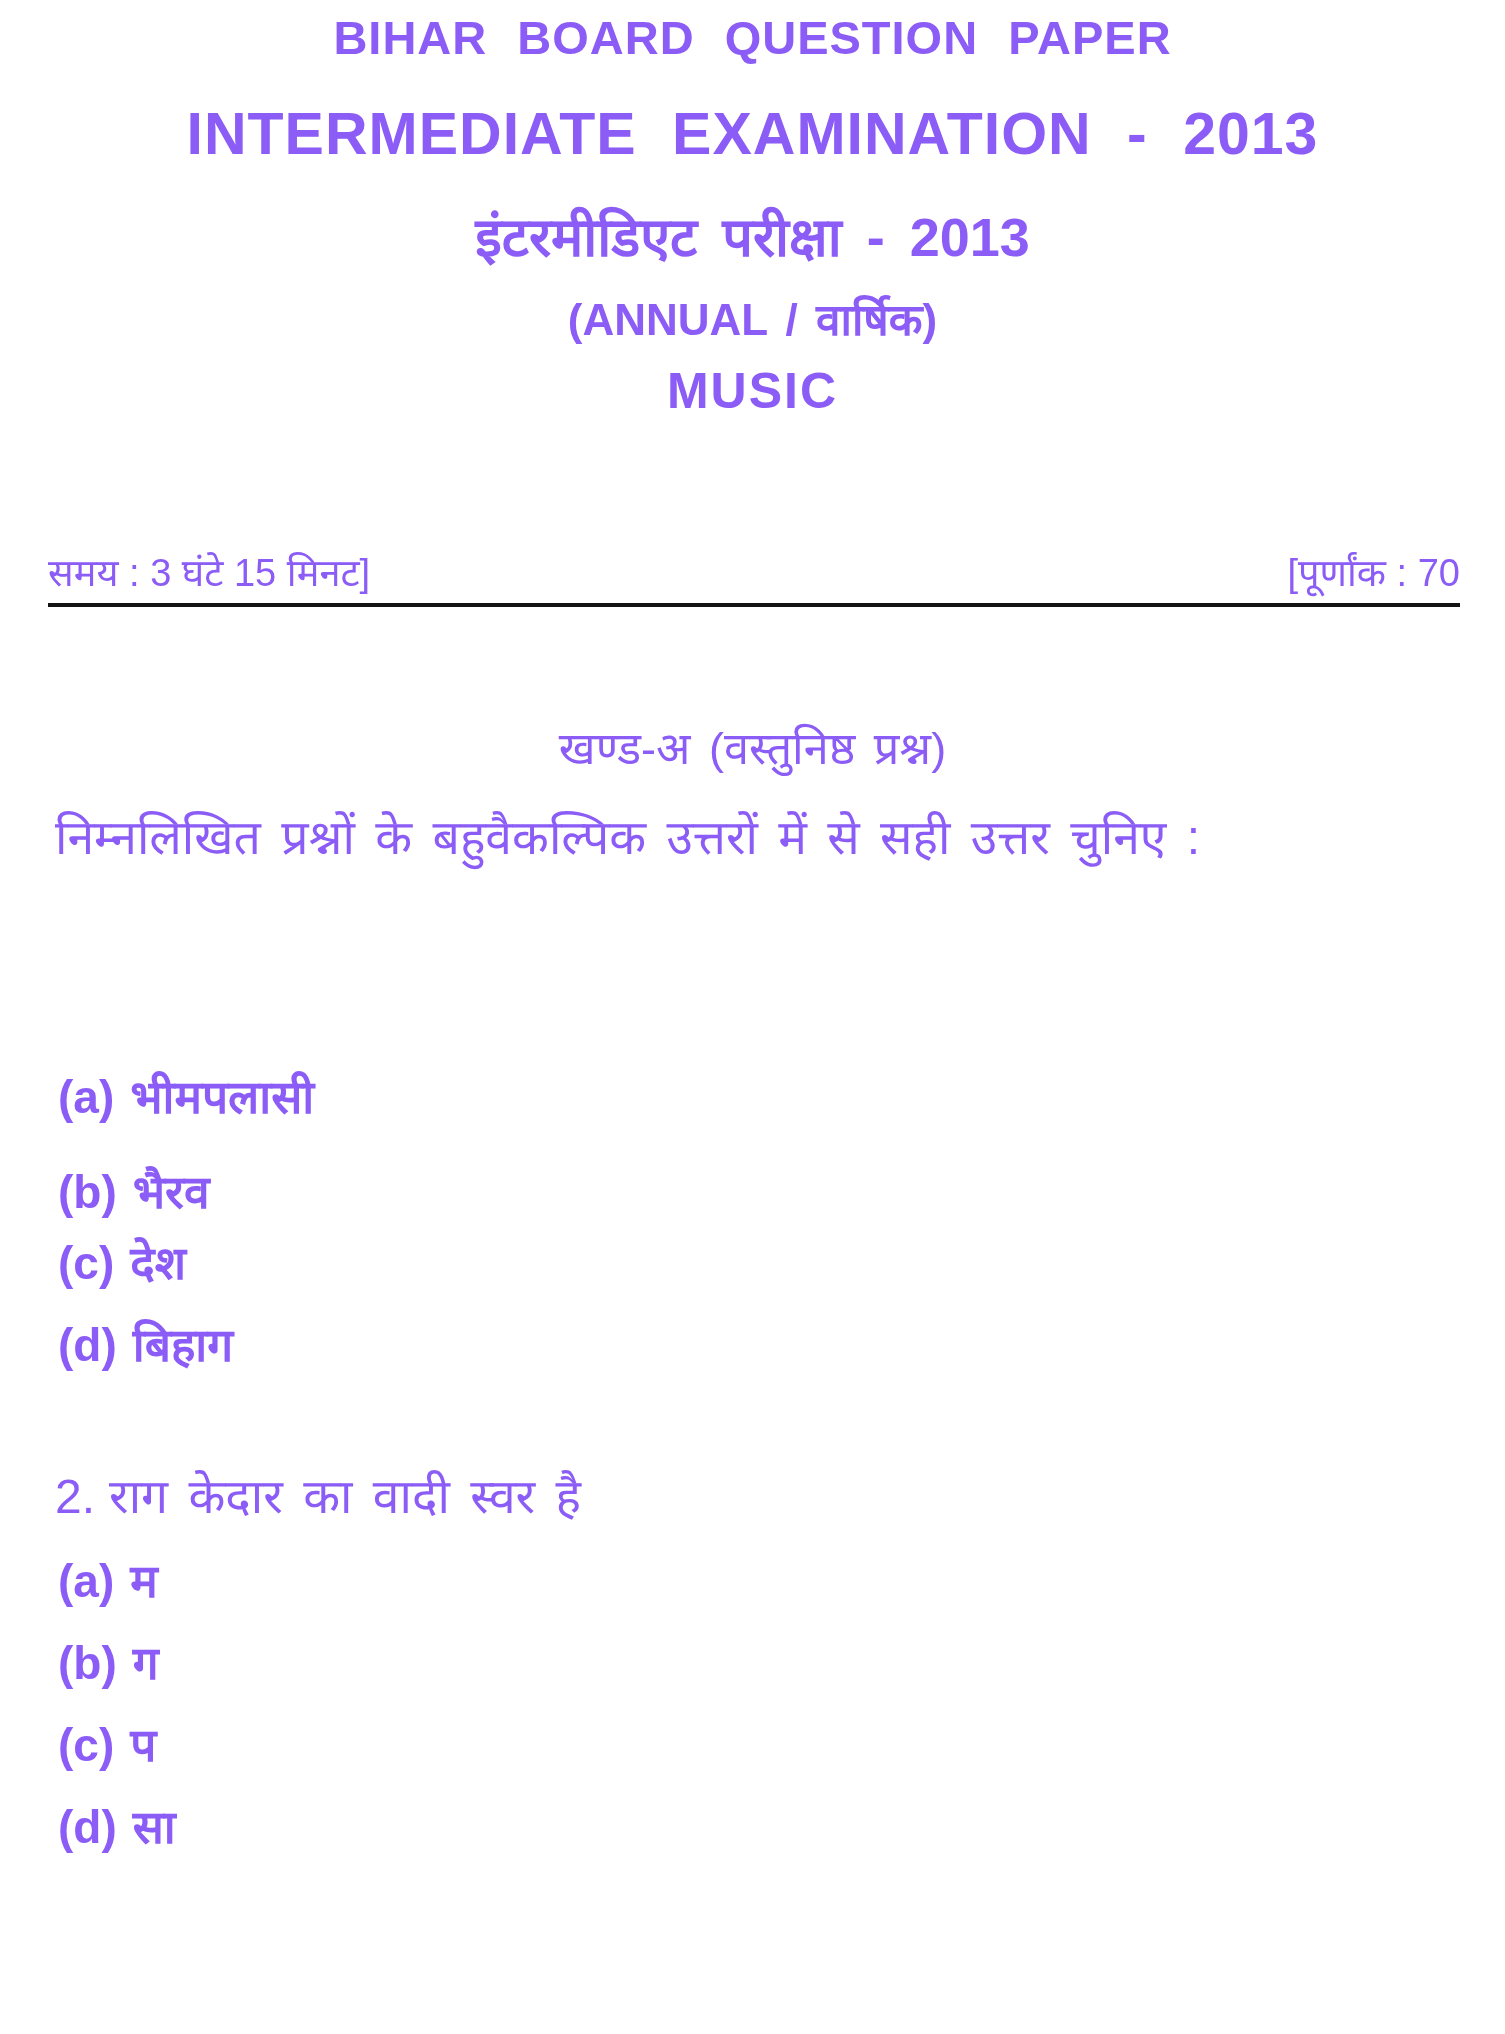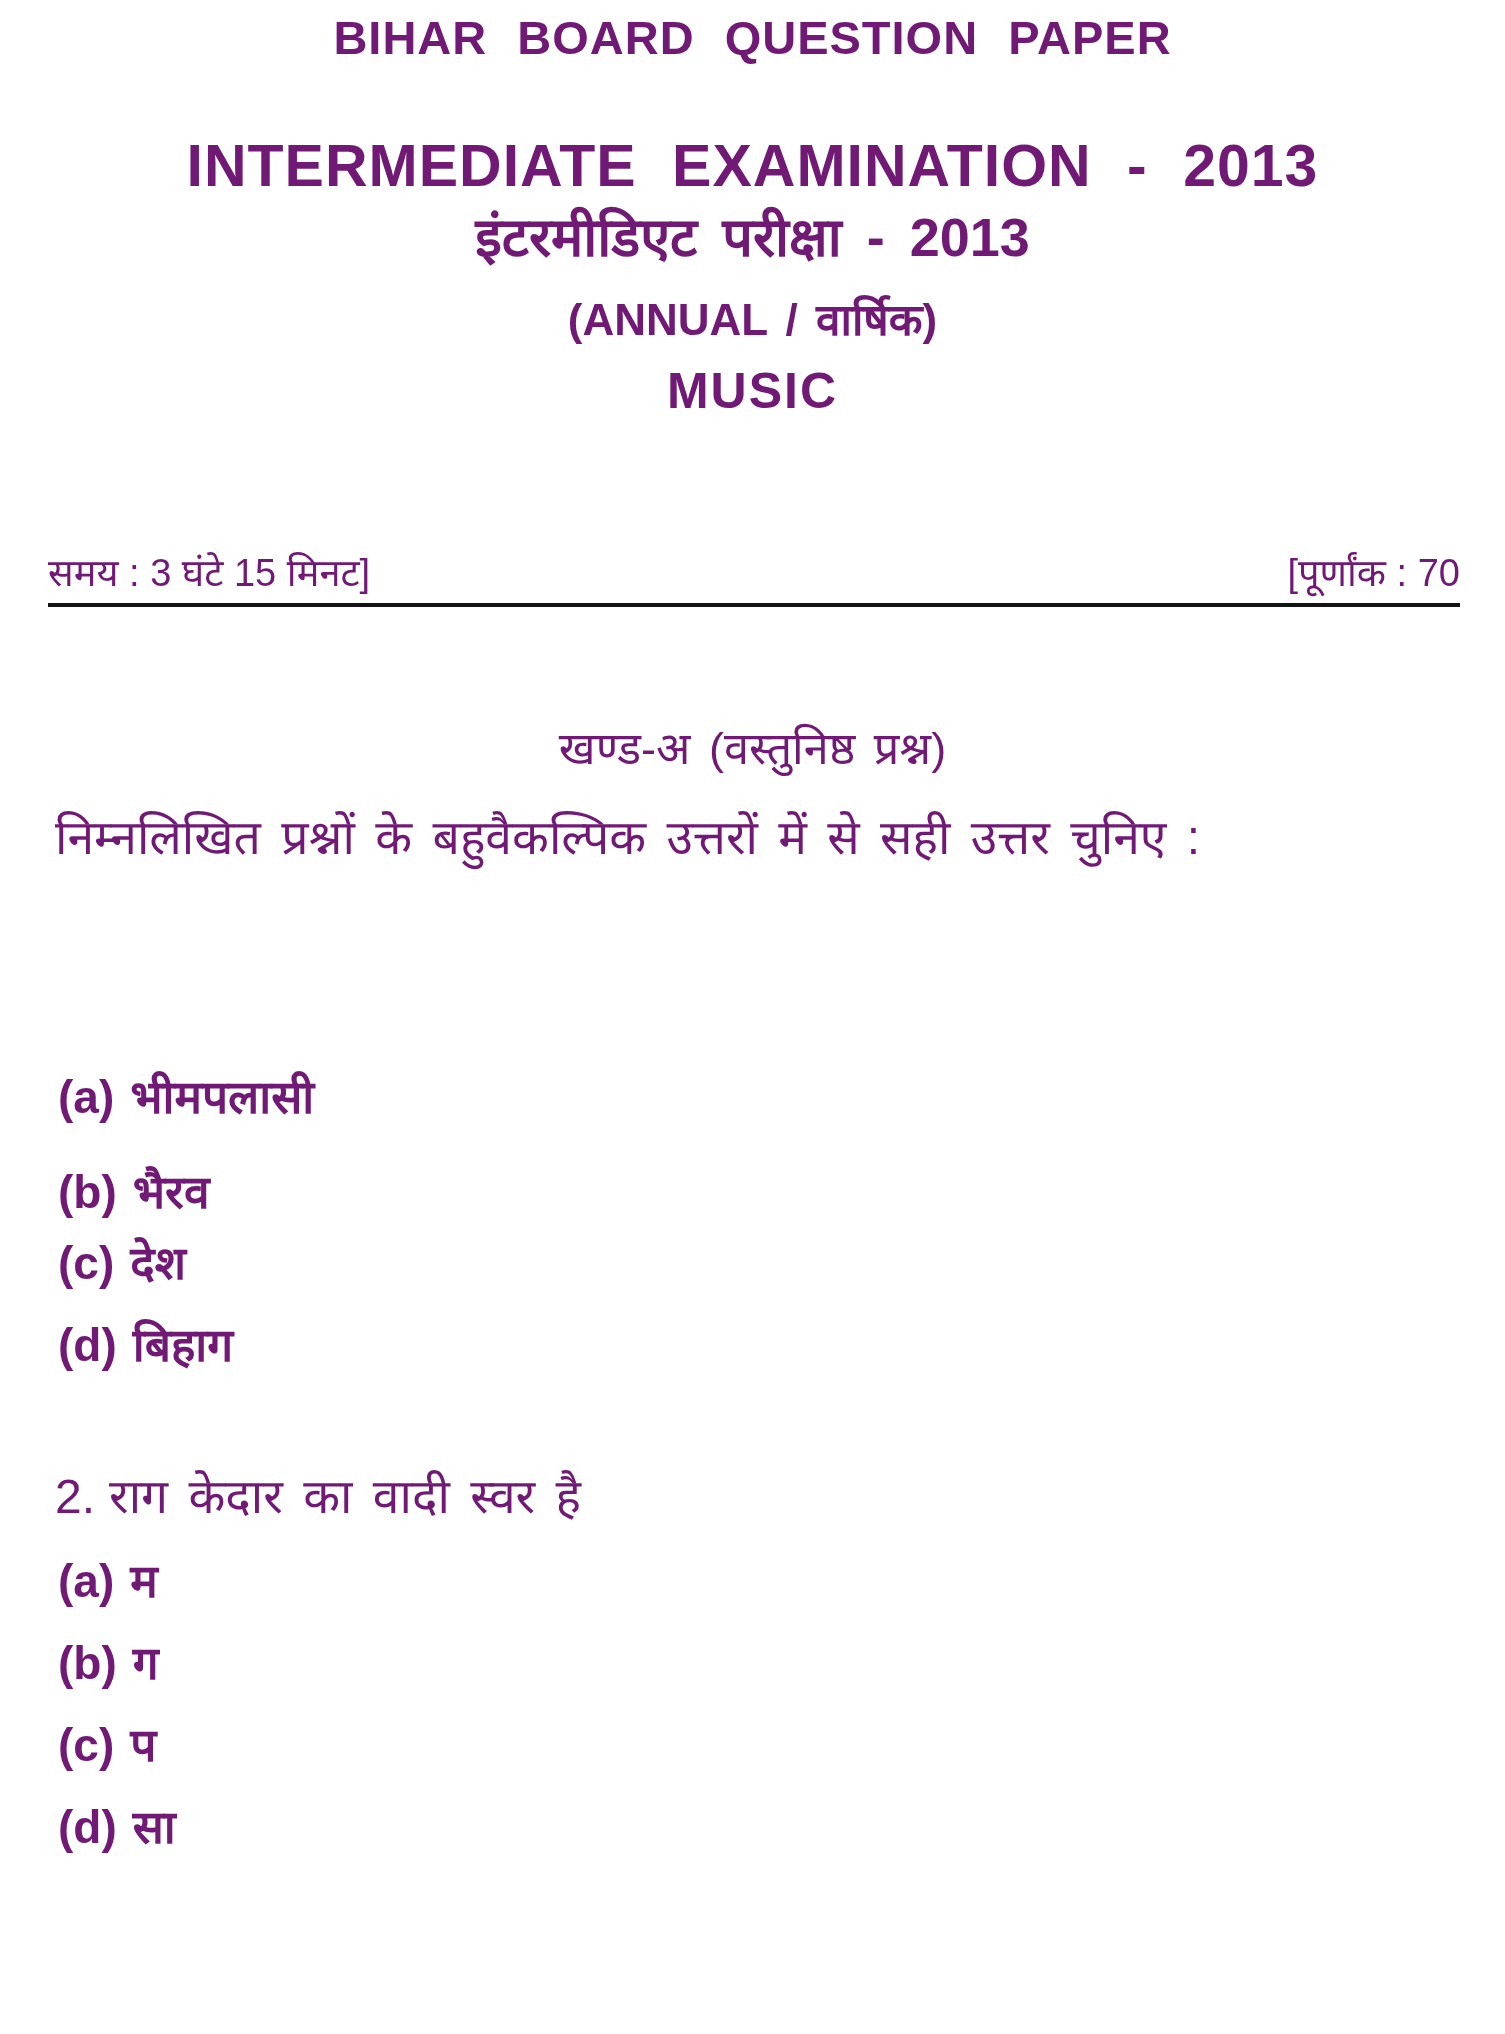--- a/index.html
+++ b/index.html
@@ -5,21 +5,21 @@
   html, body {
     margin: 0;
     padding: 0;
     background: #ffffff;
   }
   .page {
     position: relative;
     width: 1505px;
     height: 2034px;
     background: #ffffff;
-    color: #701a75;
+    color: #8b5cf6;
     font-family: "Liberation Sans", "DejaVu Sans", sans-serif;
     overflow: hidden;
   }
   .center-line {
     position: absolute;
     left: 0;
     width: 100%;
     text-align: center;
     white-space: nowrap;
   }
@@ -29,21 +29,20 @@
     font-weight: 700;
     letter-spacing: 1px;
     word-spacing: 16px;
   }
   .exam-title {
     top: 100px;
     font-size: 59px;
     font-weight: 700;
     letter-spacing: 1px;
     word-spacing: 18px;
-    margin-top: 32px;
   }
   .exam-title-hindi {
     top: 198px;
     font-size: 54px;
     font-weight: 700;
     word-spacing: 10px;
   }
   .session-line {
     top: 288px;
     font-size: 44px;

